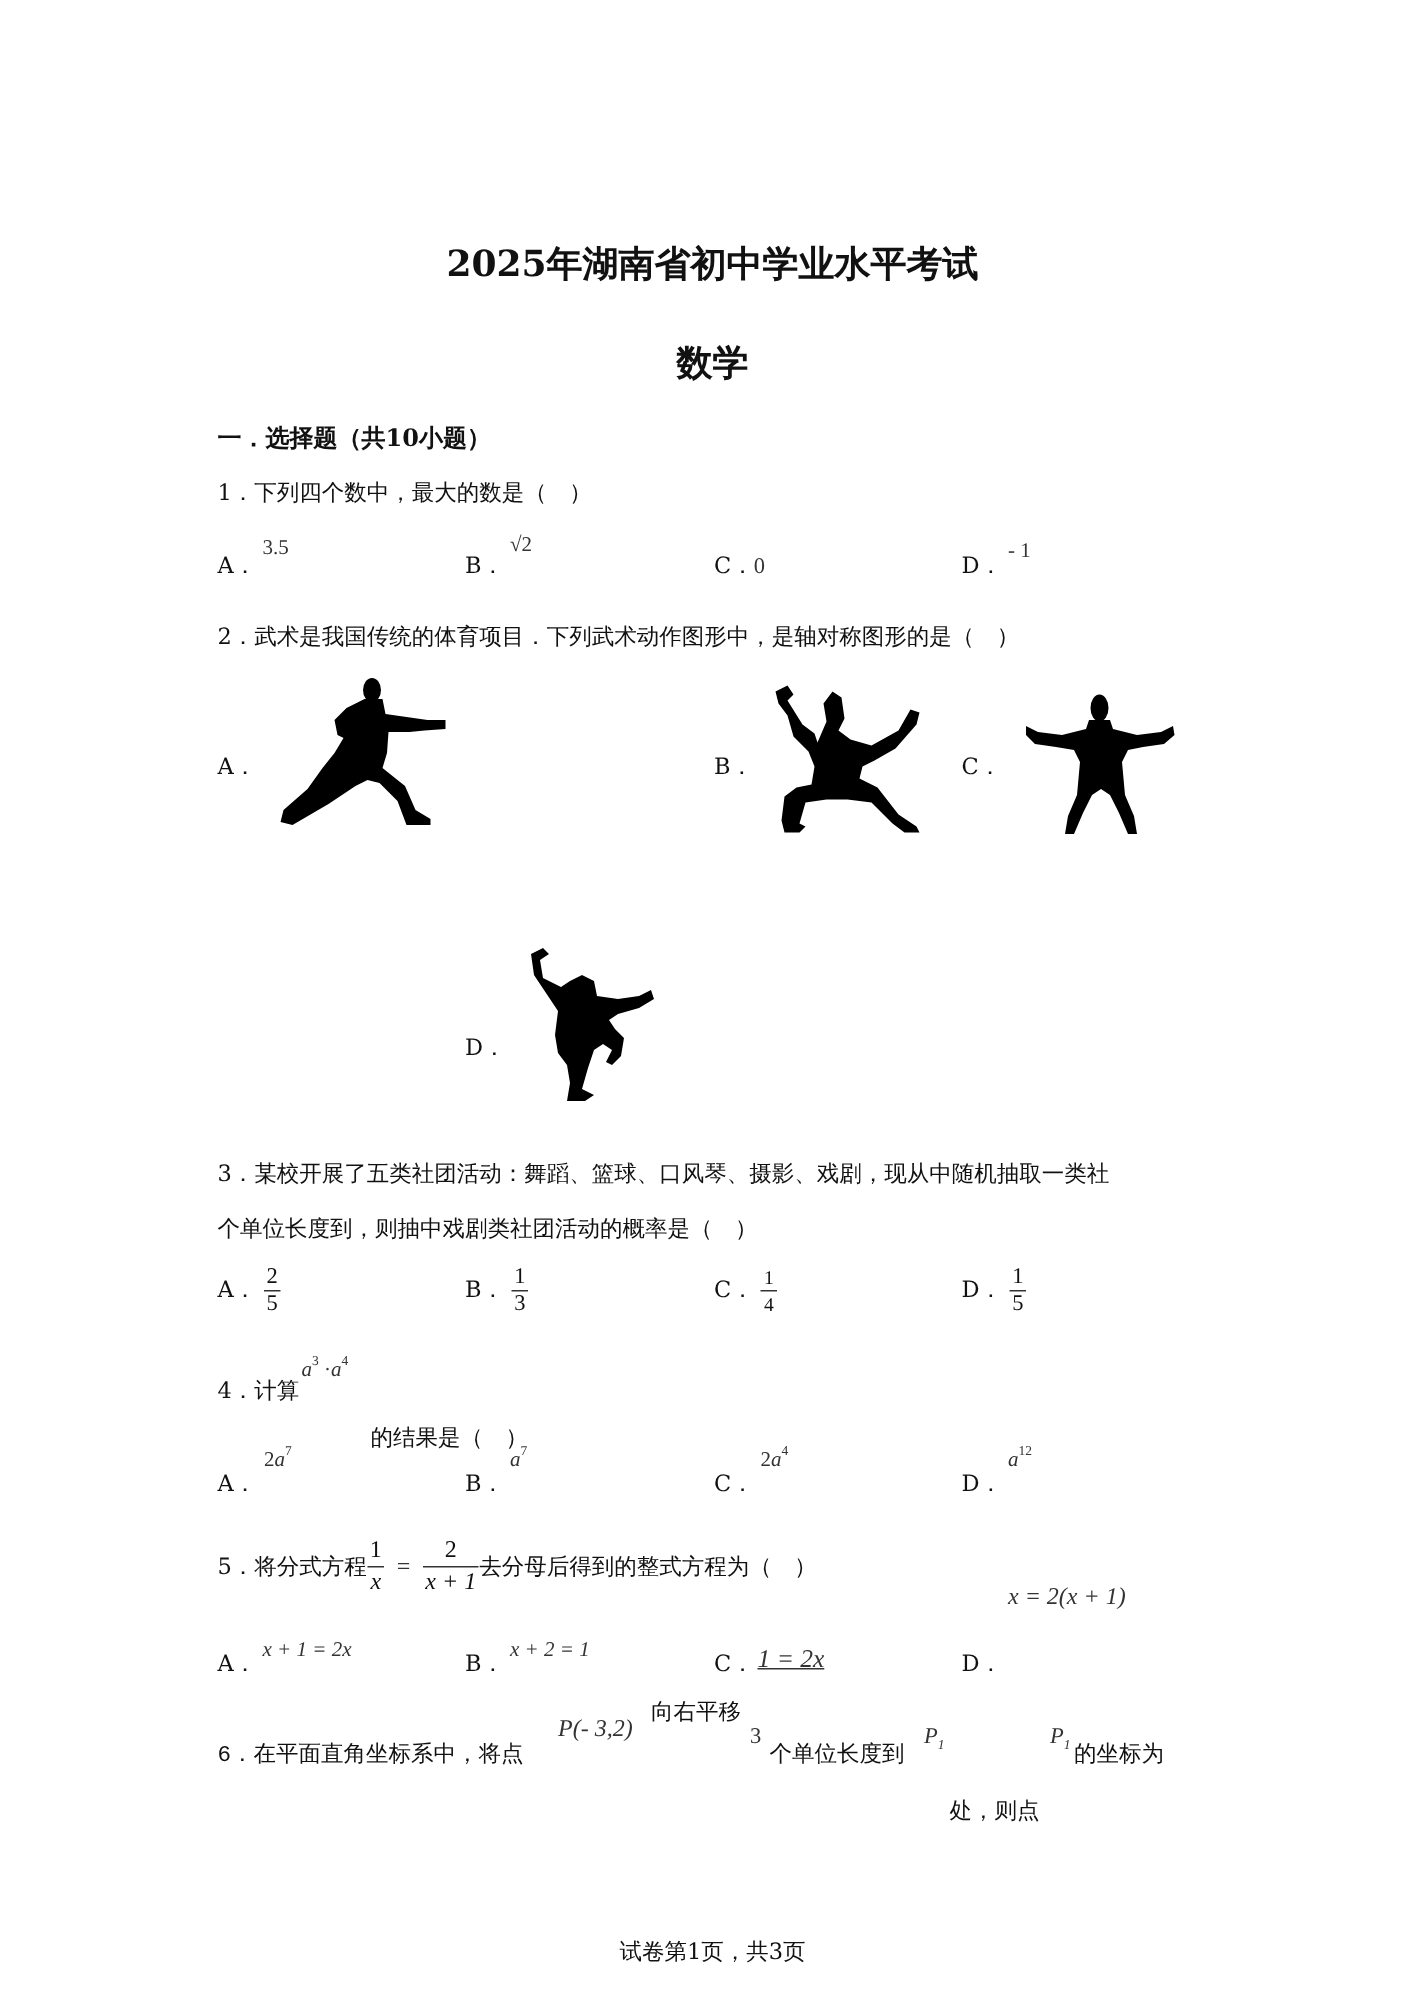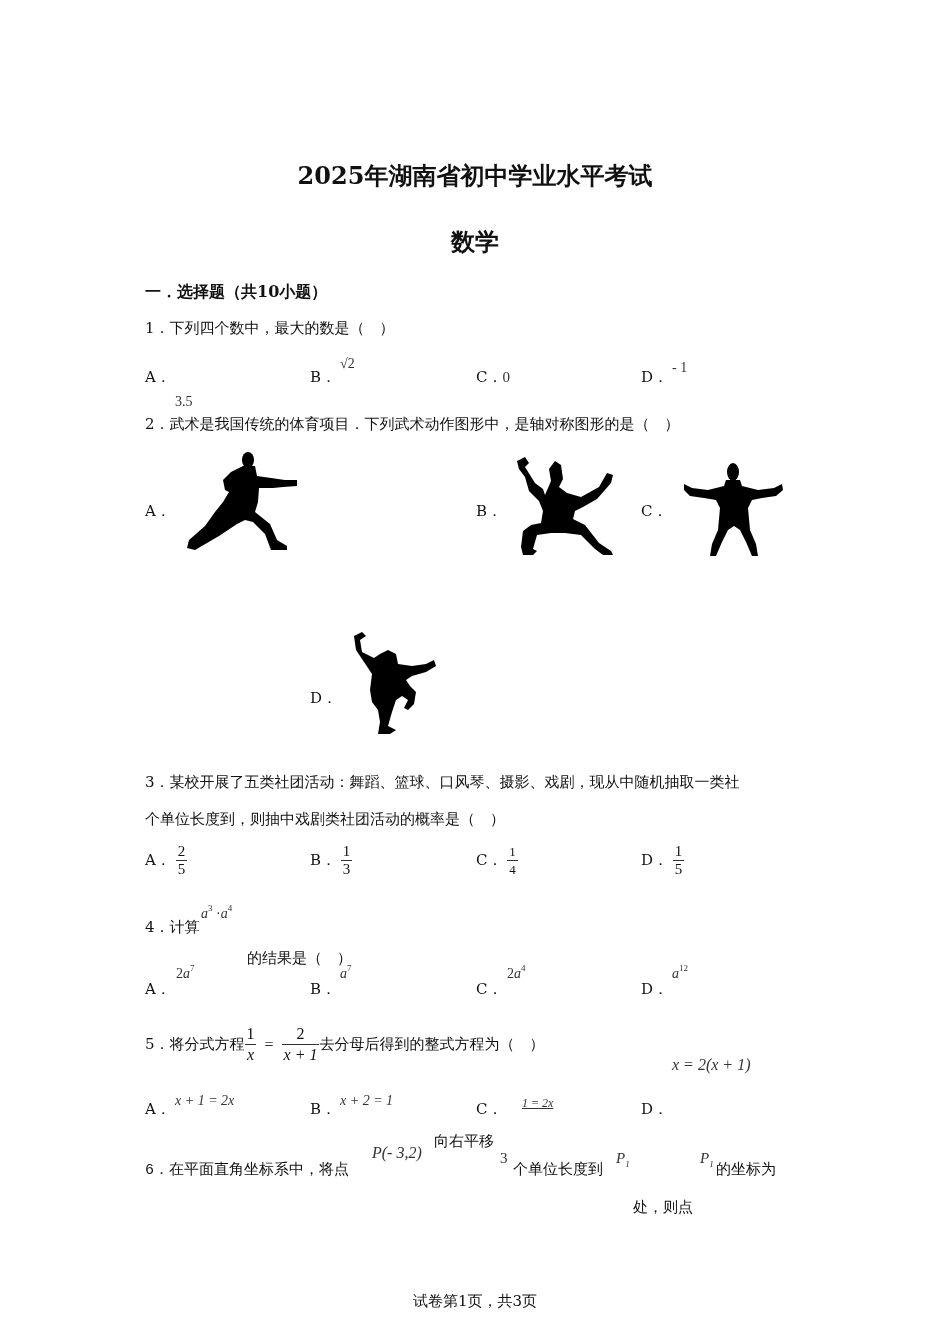--- a/index.html
+++ b/index.html
@@ -28,21 +28,21 @@
 
 <div class="abs title">2025年湖南省初中学业水平考试</div>
 <div class="abs subtitle">数学</div>
 <div class="abs section">一．选择题（共10小题）</div>
 
 <div>
   <div class="abs q" style="left:145px; top:319px;">
     <span>1．</span><span>下列四个数中，最大的数是（　）</span>
   </div>
   <div class="abs opt" style="left:145px; top:368px;"><span>A．</span></div>
-  <div class="abs math small" style="left:175px; top:358px;margin-top:36px;">3.5</div>
+  <div class="abs math small" style="left:175px; top:358px;">3.5</div>
   <div class="abs opt" style="left:310px; top:368px;"><span>B．</span></div>
   <div class="abs math small" style="left:340px; top:356px;">√2</div>
   <div class="abs opt" style="left:476px; top:368px;"><span>C．</span><span class="math">0</span></div>
   <div class="abs opt" style="left:641px; top:368px;"><span>D．</span></div>
   <div class="abs math small" style="left:672px; top:360px;">- 1</div>
 </div>
 
 <div>
   <div class="abs q" style="left:145px; top:415px;">
     <span>2．</span><span>武术是我国传统的体育项目．下列武术动作图形中，是轴对称图形的是（　）</span>
@@ -152,21 +152,21 @@
         <span class="den it">x + 1</span>
       </span>
     <span>去分母后得到的整式方程为（　）</span>
   </div>
 
   <div class="abs opt" style="left:145px; top:1100px;">A．</div>
   <div class="abs math it small" style="left:175px; top:1093px;">x + 1 = 2x</div>
   <div class="abs opt" style="left:310px; top:1100px;">B．</div>
   <div class="abs math it small" style="left:340px; top:1093px;">x + 2 = 1</div>
   <div class="abs opt" style="left:476px; top:1100px;">C．</div>
-  <div class="abs math it" style="left:522px; top:1096px; font-size:12px;text-decoration:underline;">1 = 2x</div>
+  <div class="abs math it" style="left:505px; top:1096px; font-size:17px;text-decoration:underline;">1 = 2x</div>
   <div class="abs opt" style="left:641px; top:1100px;">D．</div>
   <div class="abs math it" style="left:672px; top:1056px; font-size:16px;">x = 2(x + 1)</div>
 </div>
 
 <div>
   <div class="abs q" style="left:145px; top:1160px;font-family:Liberation Mono, monospace;">
     <span>6．</span><span>在平面直角坐标系中，将点</span>
   </div>
   <div class="abs math it" style="left:372px; top:1144px; font-size:16px;">P(- 3,2)</div>
   <div class="abs q" style="left:434px; top:1132px;">

